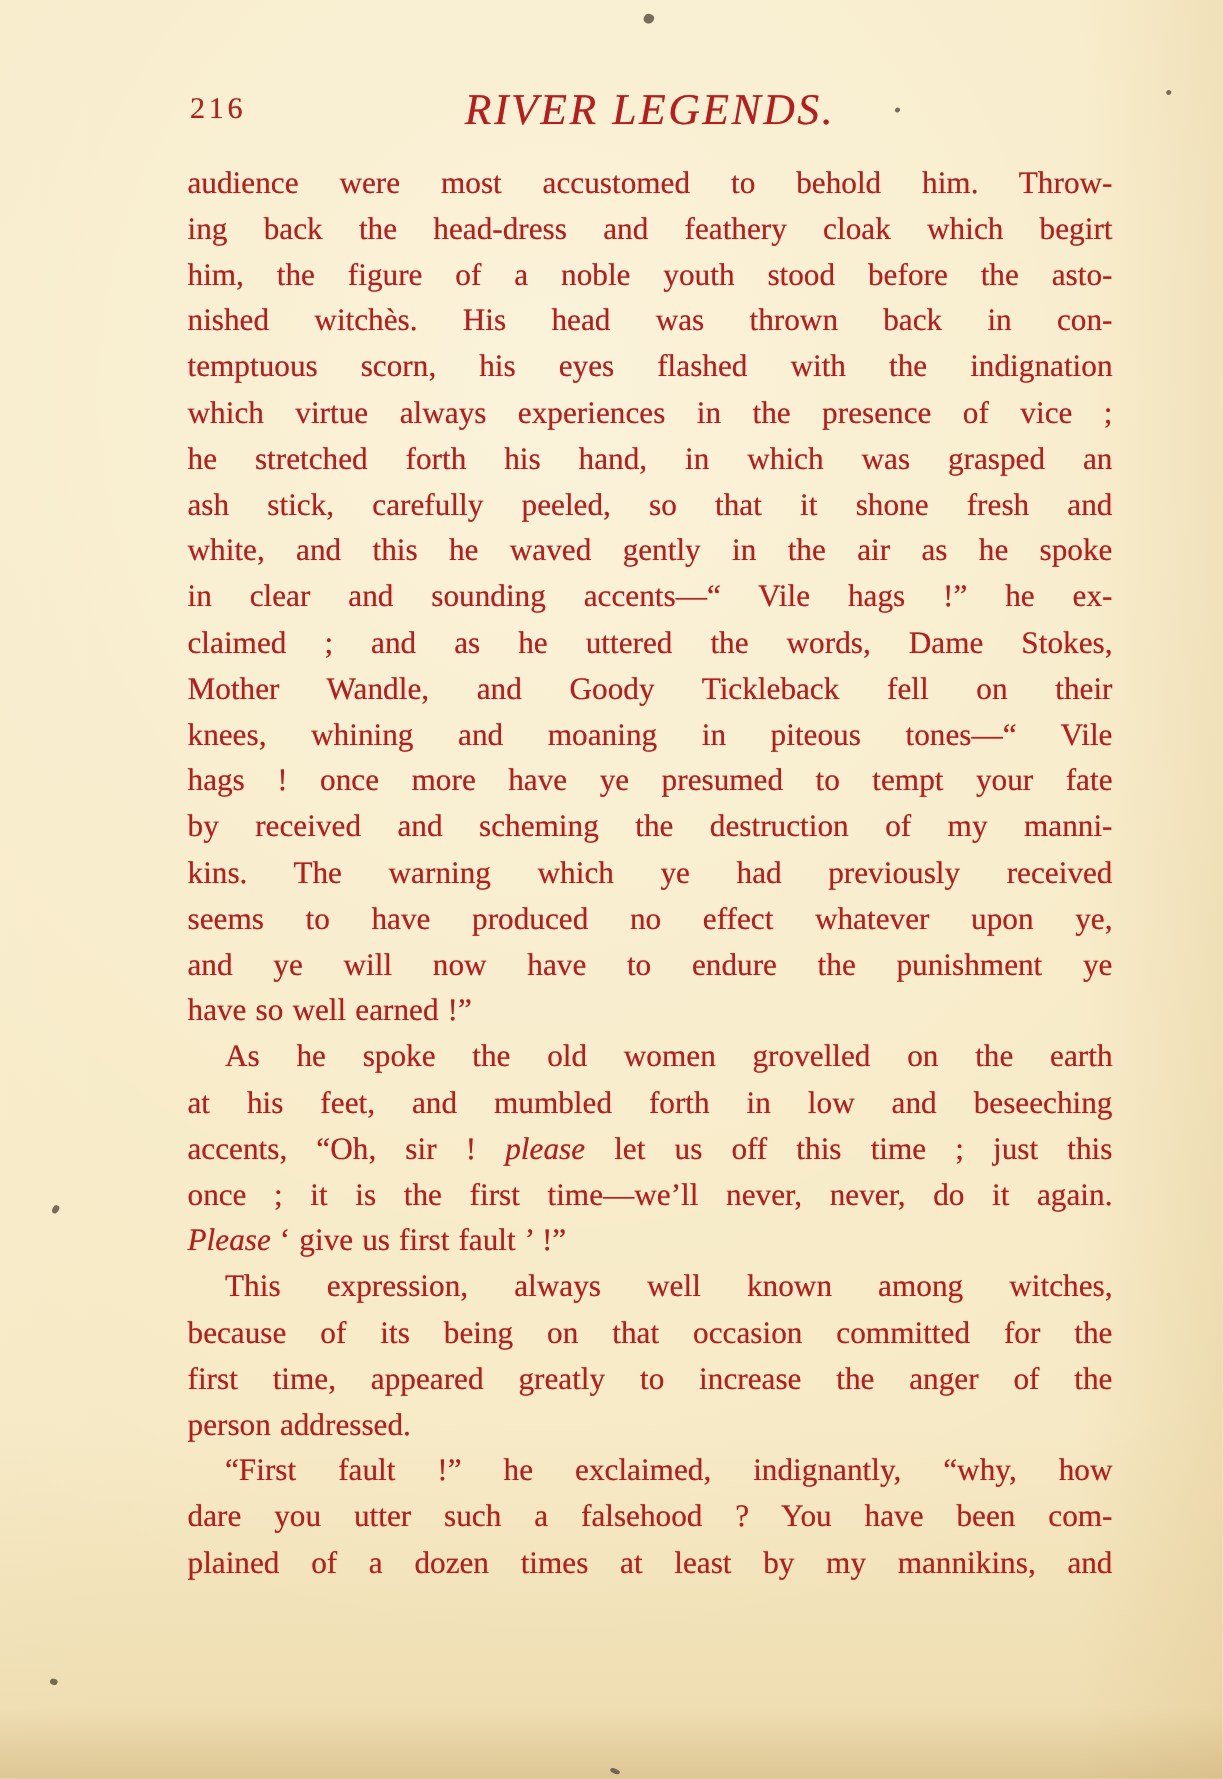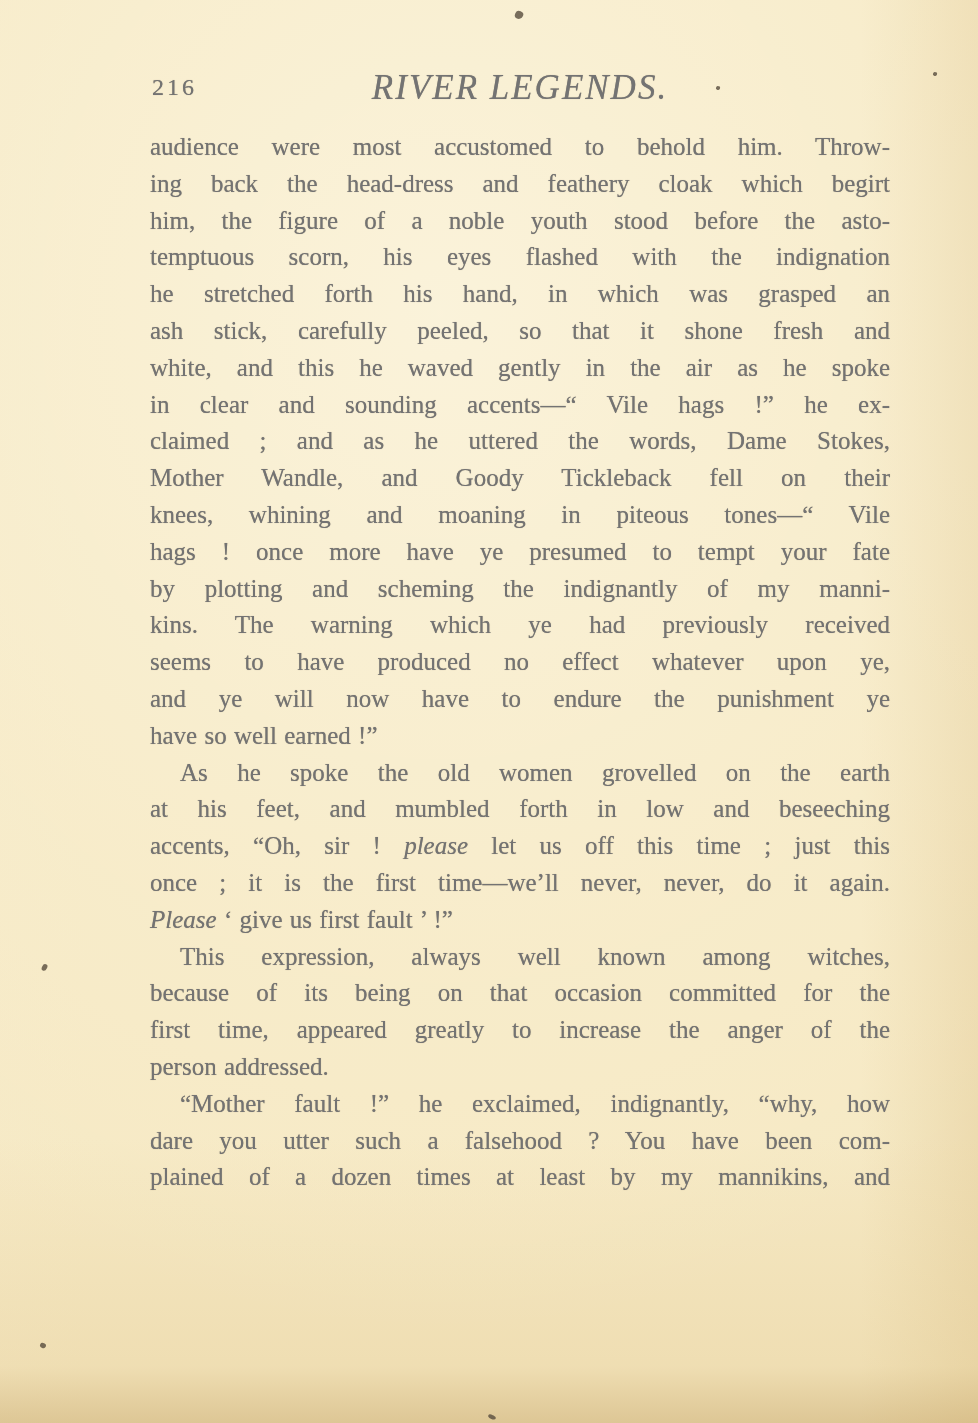--- a/index.html
+++ b/index.html
@@ -5,21 +5,21 @@
   html,body{margin:0;padding:0;}
   body{
     width:978px;height:1423px;position:relative;overflow:hidden;
     font-family:"Liberation Serif", serif;
     background-color:#f6e9c4;
     background-image:
       radial-gradient(ellipse 130% 100% at 45% 22%, rgba(255,252,240,0.50) 0%, rgba(255,250,232,0.18) 45%, rgba(0,0,0,0) 72%),
       linear-gradient(180deg, rgba(234,212,160,0) 80%, rgba(223,196,138,0.30) 96%, rgba(201,170,110,0.55) 100%),
       linear-gradient(90deg, rgba(246,234,200,0.35) 0%, rgba(0,0,0,0) 9%, rgba(0,0,0,0) 88%, rgba(226,202,150,0.45) 100%);
   }
-  .ink{ color:#737373; text-shadow:0 0 0.7px rgba(69,60,49,0.55); }
+  .ink{ color:#b91c1c; text-shadow:0 0 0.7px rgba(69,60,49,0.55); }
 
   .running-head{
     position:absolute; top:68px; left:150px; width:740px; height:38px;
   }
   .page-number{
     position:absolute; left:2px; top:6px;
     font-size:24px; letter-spacing:3px;
   }
   .running-title{
     display:block; text-align:center;
@@ -51,44 +51,46 @@
 
 <div class="running-head">
   <span class="page-number ink">216</span>
   <span class="running-title ink">RIVER LEGENDS.</span>
 </div>
 
 <div class="body-text ink">
     <div class="line">audience were most accustomed to behold him.  Throw-</div>
     <div class="line">ing back the head-dress and feathery cloak which begirt</div>
     <div class="line">him, the figure of a noble youth stood before the asto-</div>
+    <div class="line">nished witchès.  His head was thrown back in con-</div>
     <div class="line">temptuous scorn, his eyes flashed with the indignation</div>
+    <div class="line">which virtue always experiences in the presence of vice ;</div>
     <div class="line">he stretched forth his hand, in which was grasped an</div>
     <div class="line">ash stick, carefully peeled, so that it shone fresh and</div>
     <div class="line">white, and this he waved gently in the air as he spoke</div>
     <div class="line">in clear and sounding accents—“ Vile hags !” he ex-</div>
     <div class="line">claimed ; and as he uttered the words, Dame Stokes,</div>
     <div class="line">Mother Wandle, and Goody Tickleback fell on their</div>
     <div class="line">knees, whining and moaning in piteous tones—“ Vile</div>
     <div class="line">hags ! once more have ye presumed to tempt your fate</div>
-    <div class="line">by plotting and scheming the indignantly of my manni-</div>
+    <div class="line">by received and scheming the destruction of my manni-</div>
     <div class="line">kins.  The warning which ye had previously received</div>
     <div class="line">seems to have produced no effect whatever upon ye,</div>
     <div class="line">and ye will now have to endure the punishment ye</div>
     <div class="line lastline">have so well earned !”</div>
     <div class="line indent">As he spoke the old women grovelled on the earth</div>
     <div class="line">at his feet, and mumbled forth in low and beseeching</div>
     <div class="line">accents, “Oh, sir ! <i>please</i> let us off this time ; just this</div>
     <div class="line">once ; it is the first time—we’ll never, never, do it again.</div>
     <div class="line lastline"><i>Please</i> ‘ give us first fault ’ !”</div>
     <div class="line indent">This expression, always well known among witches,</div>
     <div class="line">because of its being on that occasion committed for the</div>
     <div class="line">first time, appeared greatly to increase the anger of the</div>
     <div class="line lastline">person addressed.</div>
-    <div class="line indent">“Mother fault !” he exclaimed, indignantly, “why, how</div>
+    <div class="line indent">“First fault !” he exclaimed, indignantly, “why, how</div>
     <div class="line">dare you utter such a falsehood ?  You have been com-</div>
     <div class="line">plained of a dozen times at least by my mannikins, and</div>
   </div>
 
 <div class="speck" style="left: 515px; top: 11px; width: 8px; height: 8px;"></div>
 <div class="speck" style="left: 716px; top: 86px; width: 4px; height: 4px;"></div>
 <div class="speck" style="left: 933px; top: 72px; width: 4px; height: 4px;"></div>
 <div class="speck" style="left: 42px; top: 964px; width: 5px; height: 7px;"></div>
 <div class="speck" style="left: 40px; top: 1343px; width: 6px; height: 5px;"></div>
 <div class="speck" style="left: 488px; top: 1415px; width: 8px; height: 4px;"></div>

